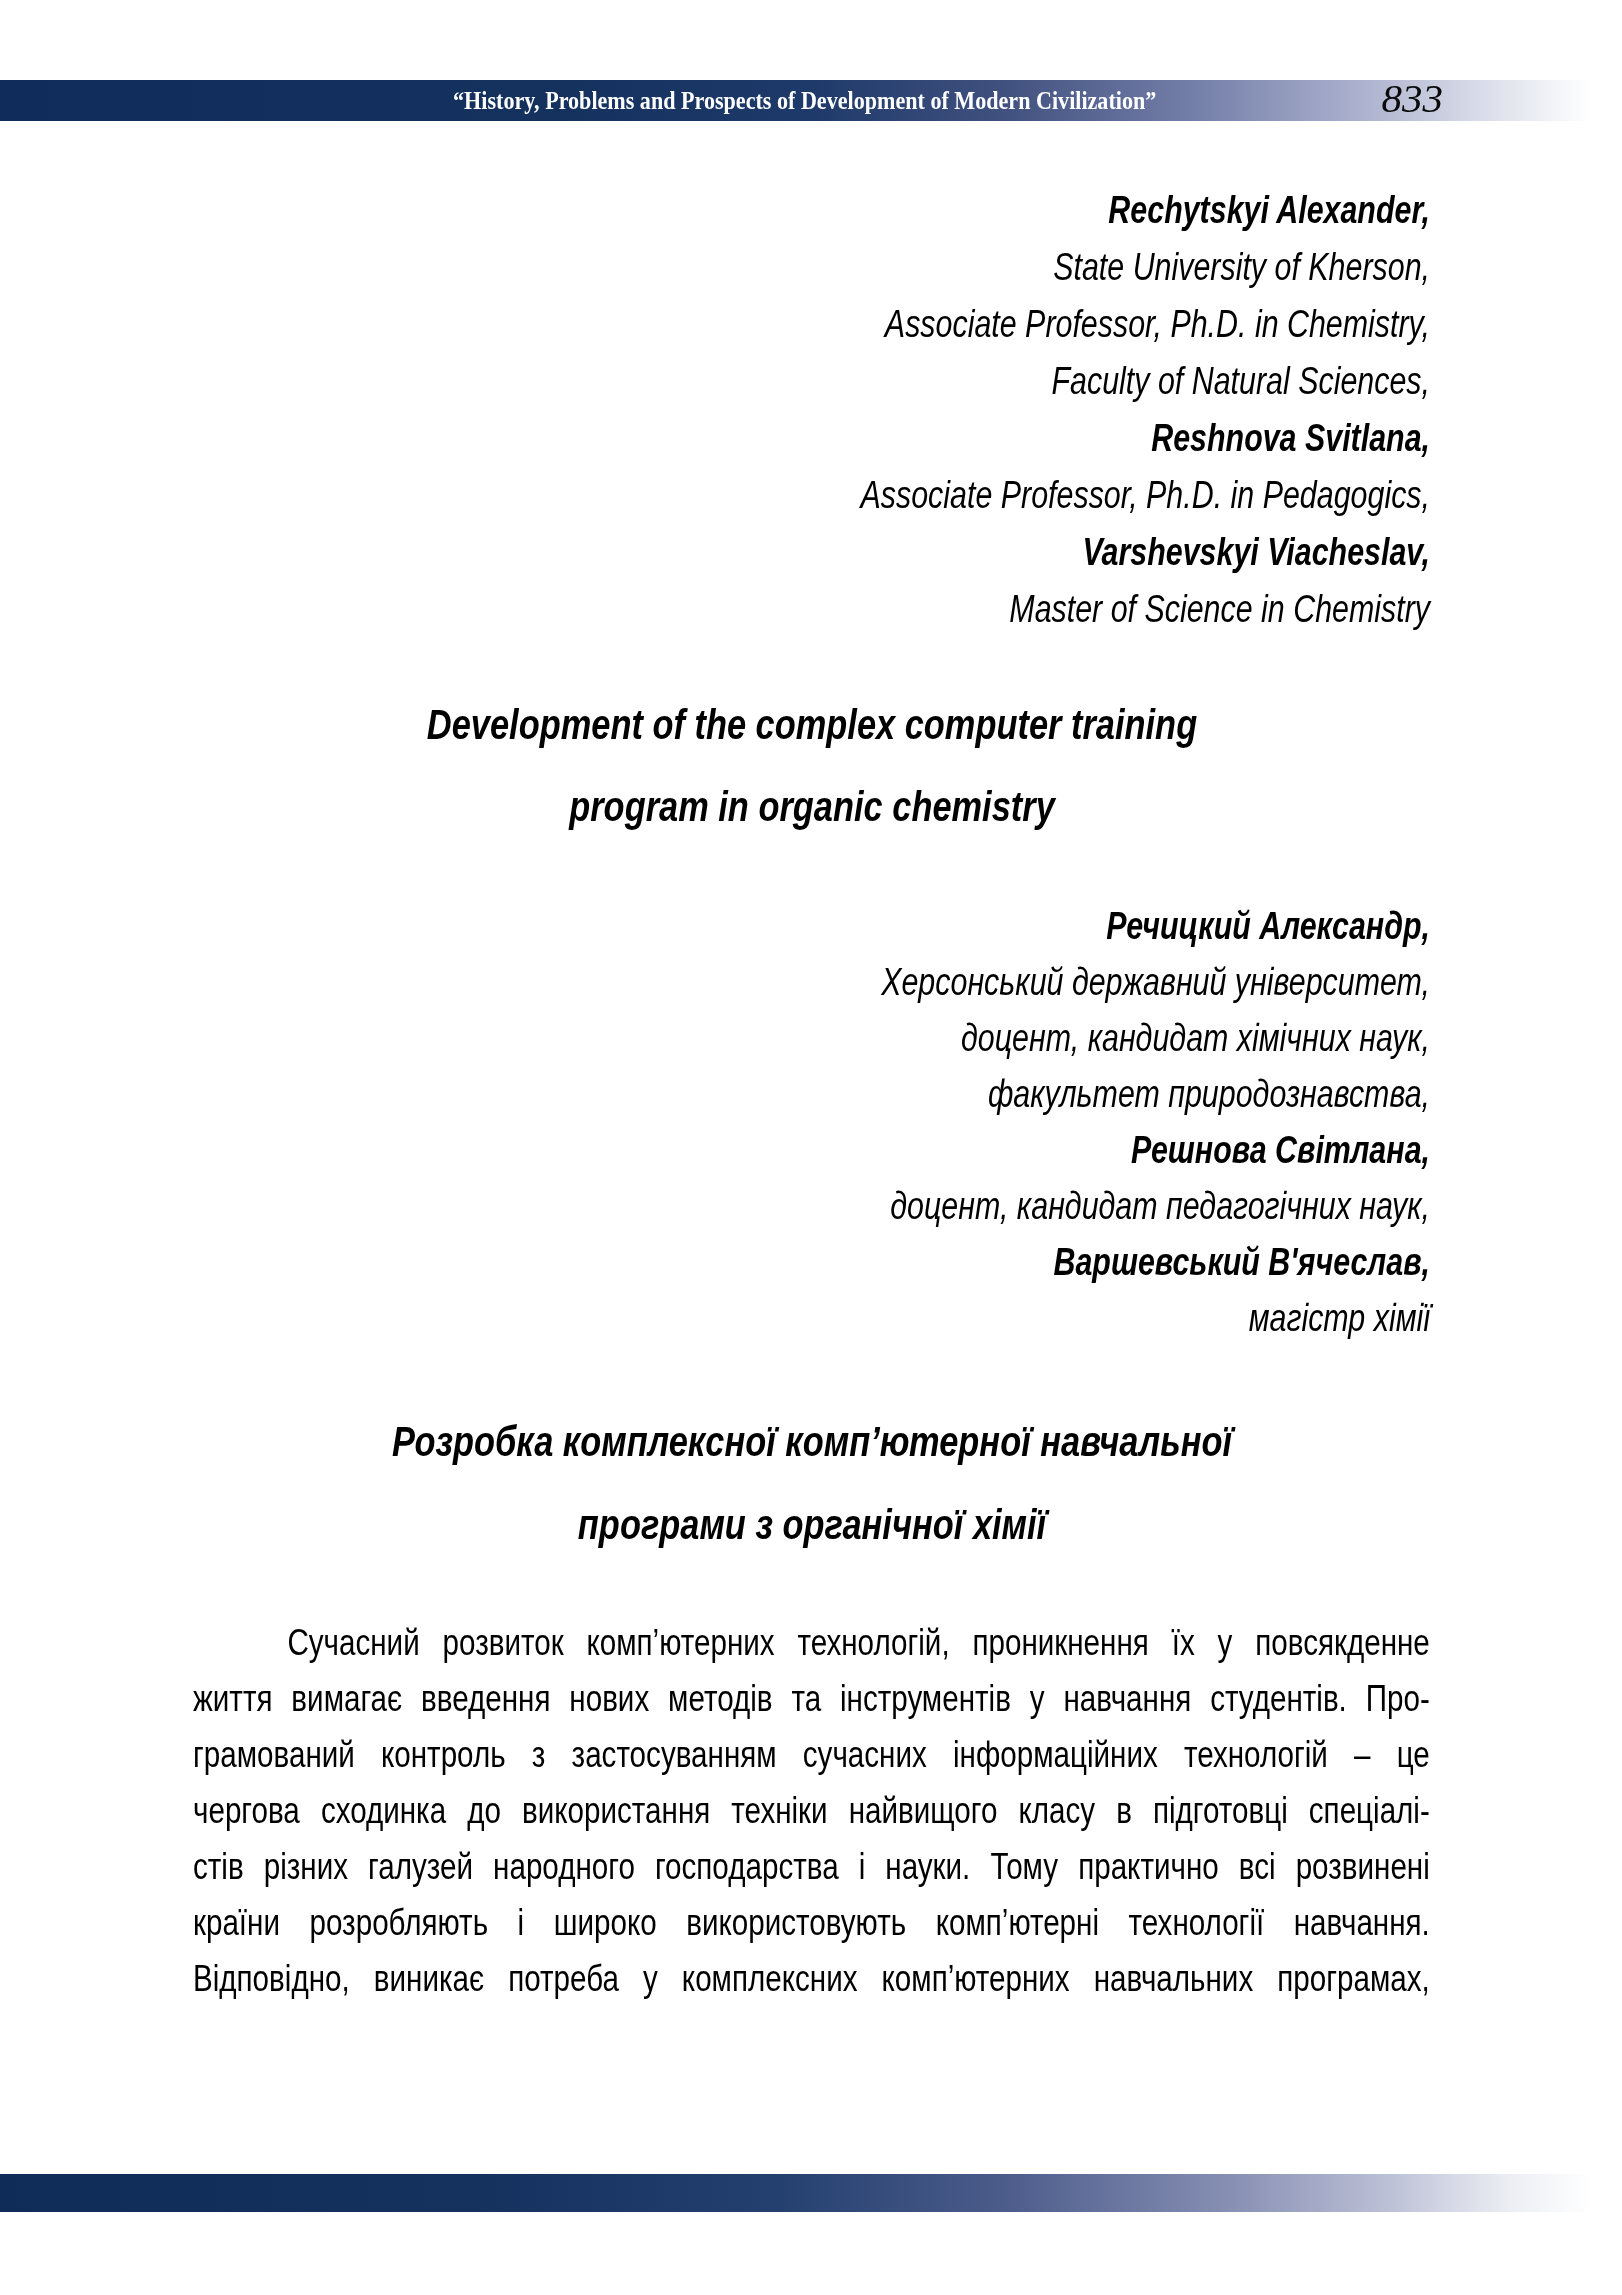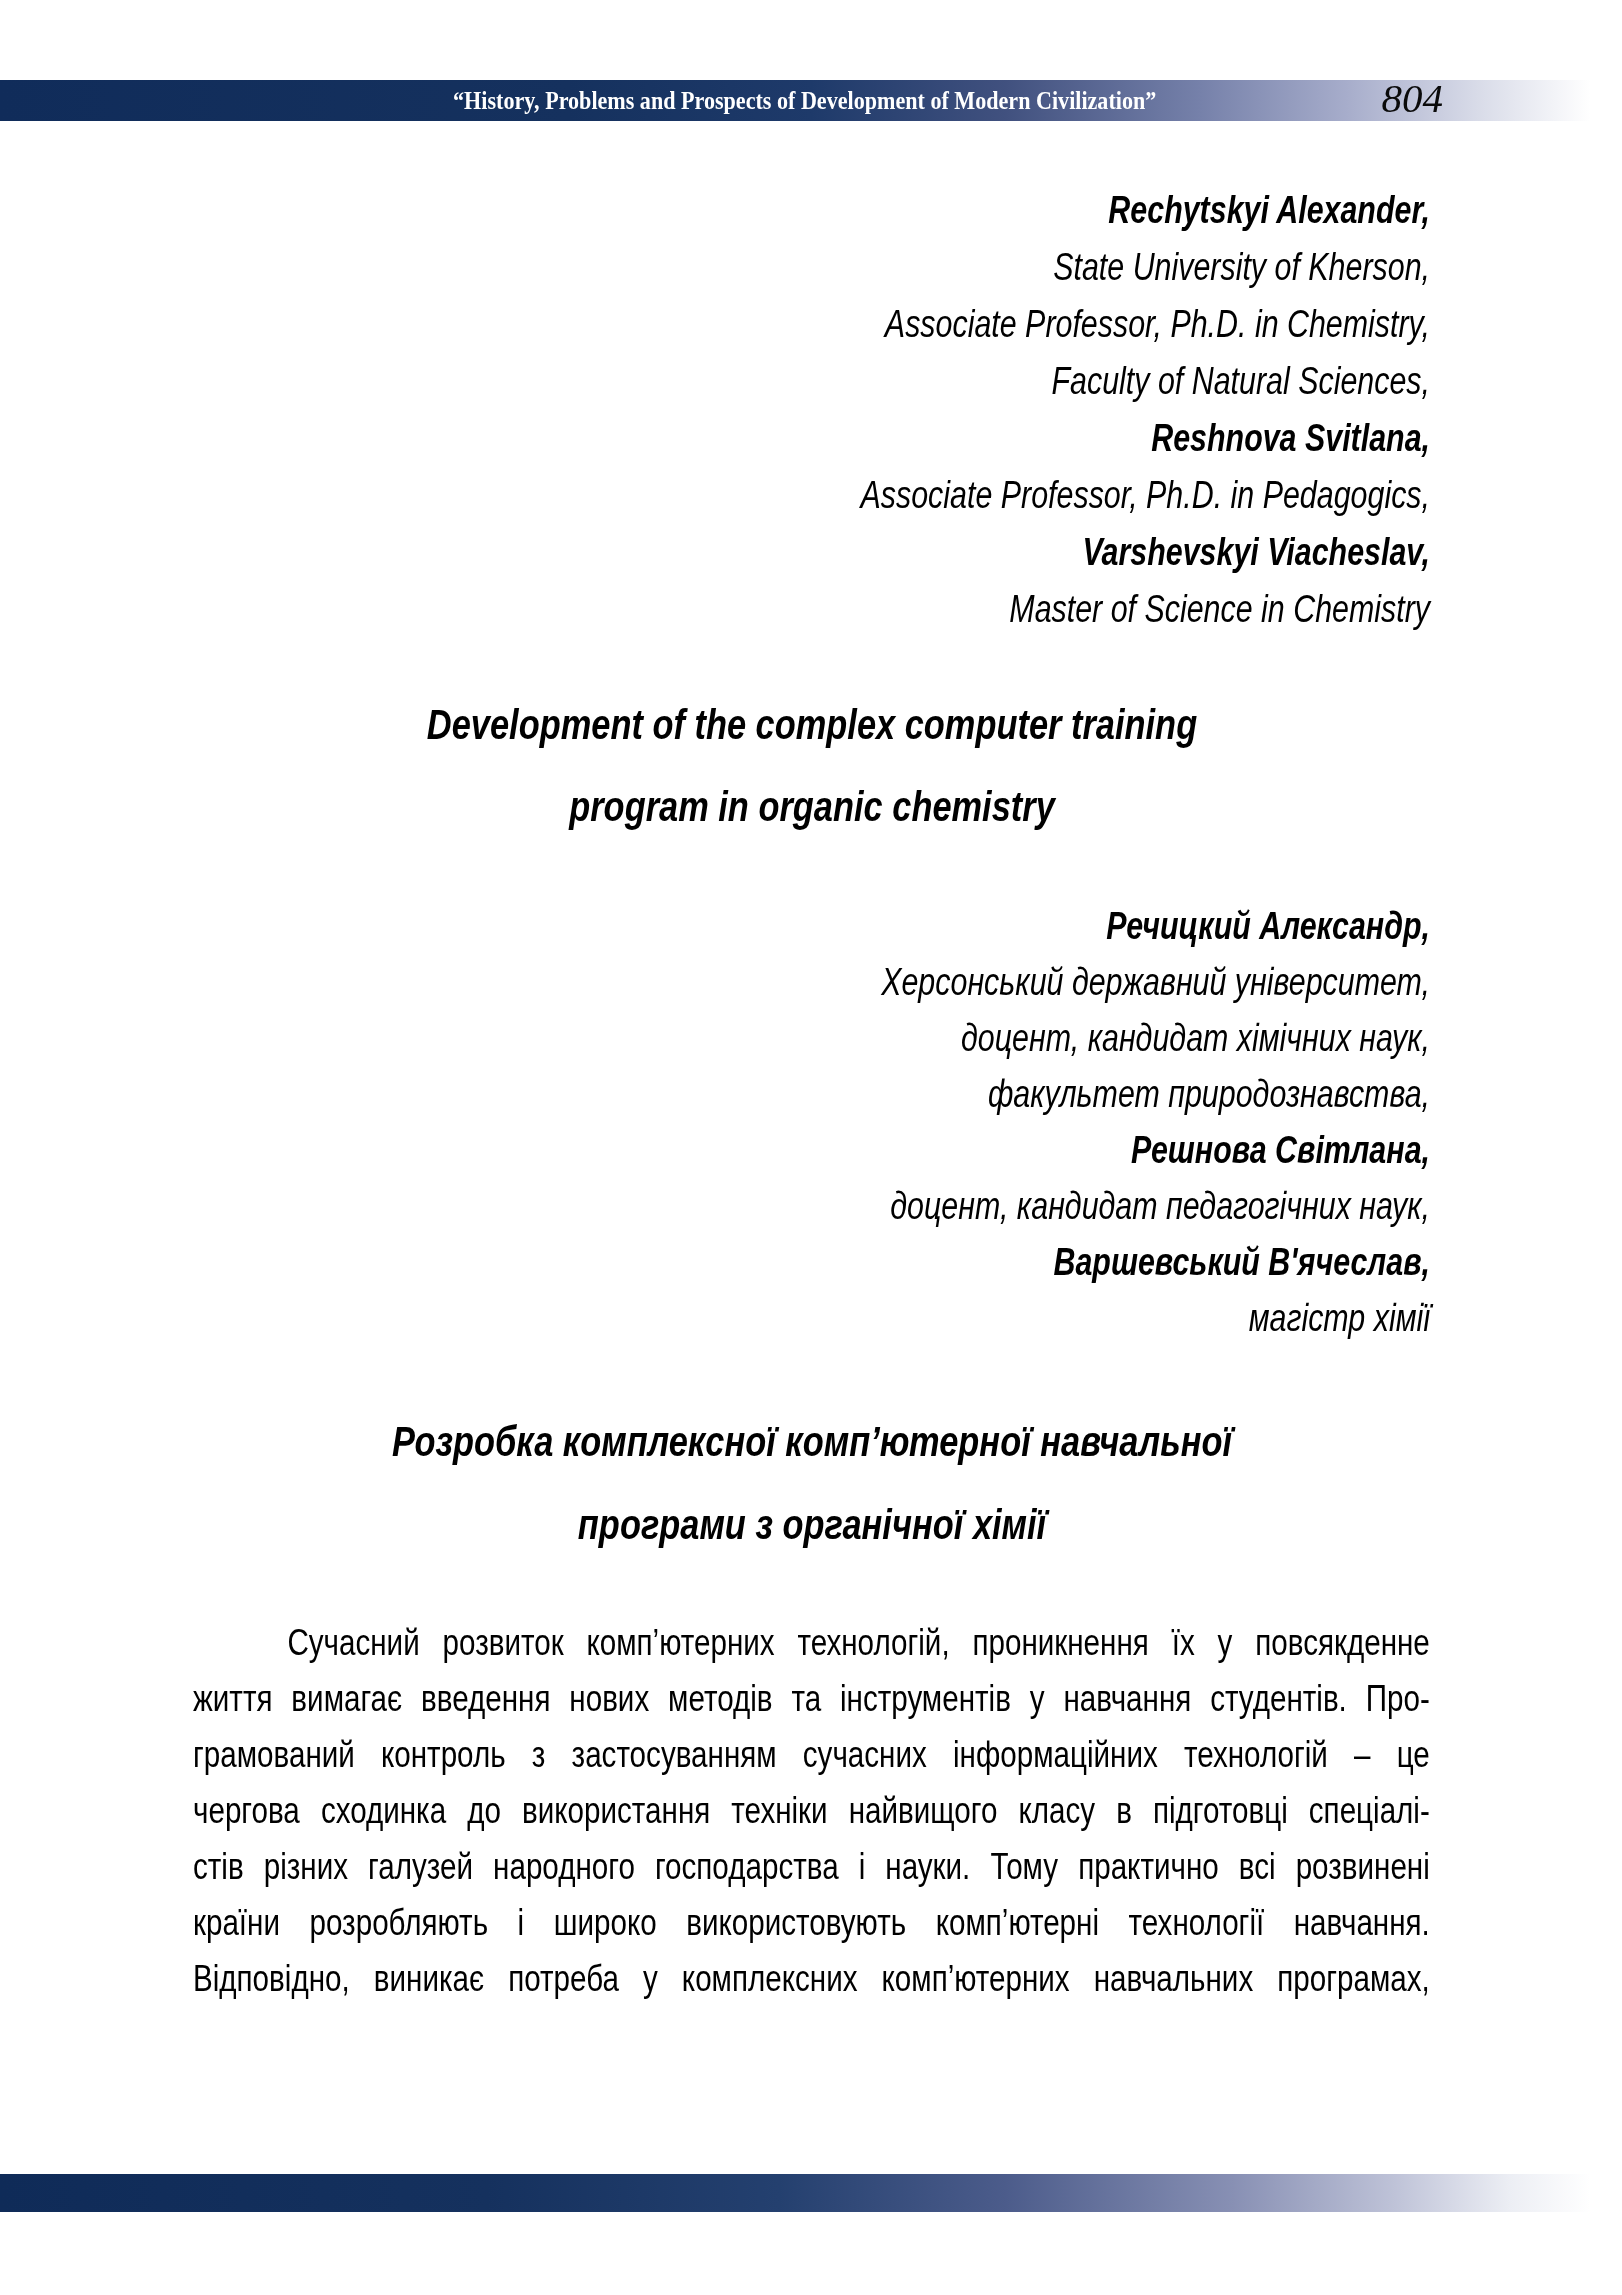--- a/index.html
+++ b/index.html
@@ -114,21 +114,21 @@
 </style>
 </head>
 <body>
 
 <div class="page">
 
   <header class="top-bar">
     <div class="header-title-wrap">
       <span class="header-title">“History, Problems and Prospects of Development of Modern Civilization”</span>
     </div>
-    <div class="page-number">804</div>
+    <div class="page-number">833</div>
   </header>
 
   <section class="authors authors-en">
     <div class="line bold">Rechytskyi Alexander,</div>
     <div class="line">State University of Kherson,</div>
     <div class="line">Associate Professor, Ph.D. in Chemistry,</div>
     <div class="line">Faculty of Natural Sciences,</div>
     <div class="line bold">Reshnova Svitlana,</div>
     <div class="line">Associate Professor, Ph.D. in Pedagogics,</div>
     <div class="line bold">Varshevskyi Viacheslav,</div>

